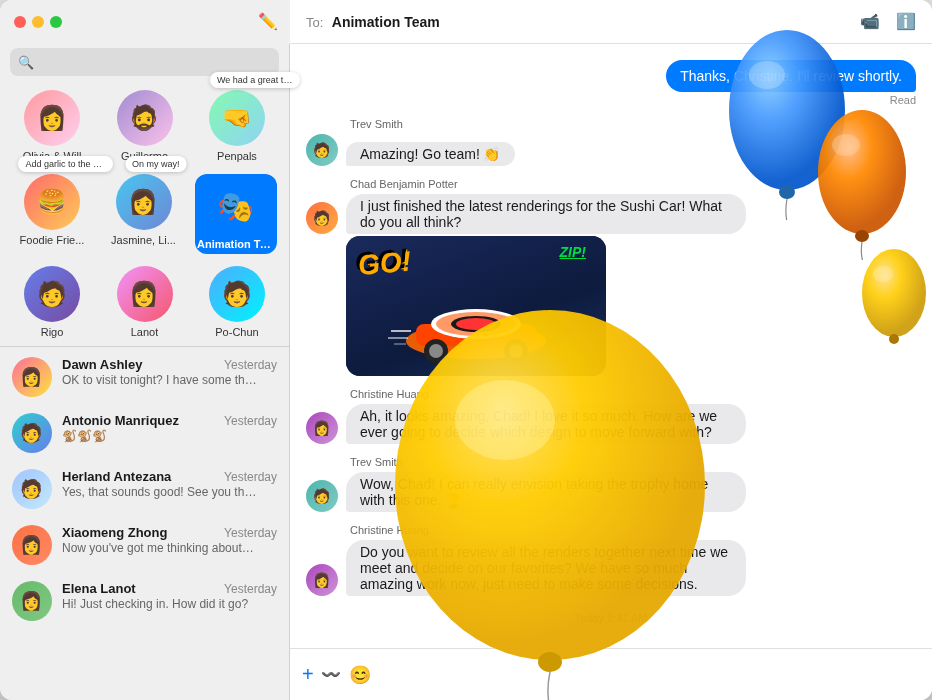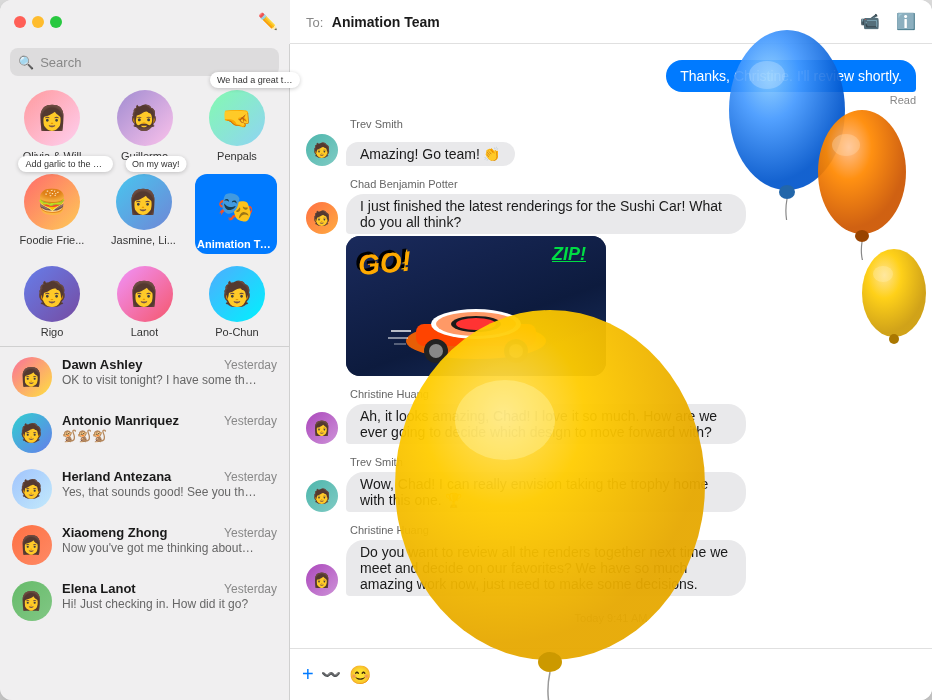--- a/index.html
+++ b/index.html
@@ -509,21 +509,20 @@
       <div class="traffic-lights">
         <div class="traffic-light tl-red"></div>
         <div class="traffic-light tl-yellow"></div>
         <div class="traffic-light tl-green"></div>
       </div>
       <div class="compose-icon">✏️</div>
     </div>
 
     <div class="search-bar" style="margin-top:48px;">
       <span class="search-icon-el">🔍</span>
-      <input type="text" placeholder="Search" style="">
     </div>
 
     <div class="pinned-section">
       <div class="pinned-row">
 
         <div class="pinned-contact">
           <div class="avatar-wrapper">
             <div class="avatar-circle av-olivia">👩</div>
           </div>
           <span class="pinned-name">Olivia &amp; Will</span>
@@ -697,21 +696,21 @@
         <div class="msg-sender-name">Chad Benjamin Potter</div>
         <div class="msg-row">
           <div class="msg-avatar av-chad">🧑</div>
           <div class="bubble-received">I just finished the latest renderings for the Sushi Car! What do you all think?</div>
         </div>
 
         <div class="sushi-car-image">
           <div class="sushi-car-content">
             <div style="position:absolute; top:0; left:0; width:100%; height:100%; background: linear-gradient(160deg, #1a2a5c 0%, #0d1b3e 60%, #1a3060 100%);"></div>
             <div class="go-sticker">GO!</div>
-            <div class="zap-sticker" style="color:#00dd44; font-size:18px; font-weight:900; font-style:italic;text-decoration:underline;">ZIP!</div>
+            <div class="zap-sticker" style="color:#00dd44; font-size:14px; font-weight:900; font-style:italic;text-decoration:underline;">ZIP!</div>
 
             <svg width="180" height="80" viewBox="0 0 180 80" style="position:absolute; bottom:10px;">
 
               <ellipse cx="90" cy="55" rx="70" ry="18" fill="#ff6600" opacity="0.9"></ellipse>
               <rect x="30" y="38" width="120" height="22" rx="8" fill="#ff4400"></rect>
 
               <ellipse cx="90" cy="38" rx="45" ry="15" fill="#fff"></ellipse>
               <ellipse cx="90" cy="38" rx="40" ry="12" fill="#ff9966"></ellipse>
               <ellipse cx="90" cy="38" rx="25" ry="8" fill="#1a1a1a"></ellipse>
               <ellipse cx="90" cy="38" rx="20" ry="6" fill="#ff3333"></ellipse>

